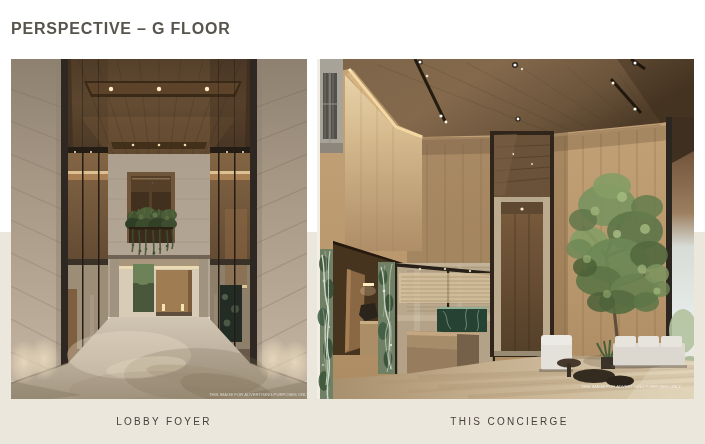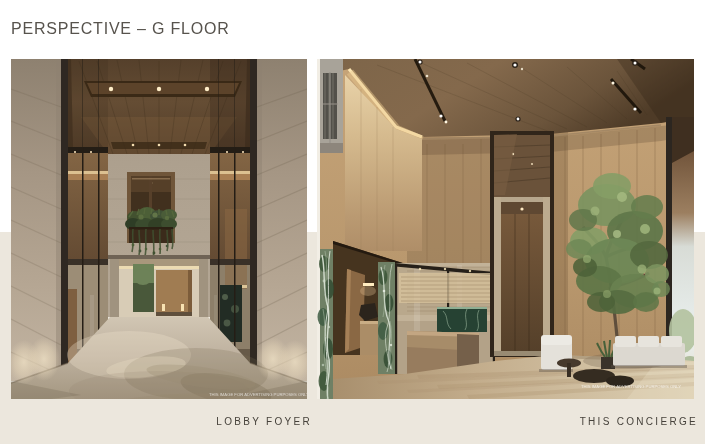--- a/index.html
+++ b/index.html
@@ -1,22 +1,22 @@
 <!DOCTYPE html>
 <html><head>
 <meta charset="utf-8">
 <style>
 html,body{margin:0;padding:0}
 body{width:705px;height:444px;position:relative;background:#ffffff;font-family:"Liberation Sans",sans-serif;overflow:hidden}
 .band{position:absolute;left:0;top:232px;width:705px;height:212px;background:#ece7dd}
-.title{position:absolute;left:11px;top:20px;font-size:16px;letter-spacing:0.8px;color:#57534d;font-weight:400}
+.title{position:absolute;left:11px;top:20px;font-size:16px;letter-spacing:0.8px;color:#57534d;font-weight:700}
 .img{position:absolute;top:59px;height:340px;overflow:hidden}
 #imgL{left:11px;width:296px}
 #imgR{left:317px;width:377px}
-.cap{position:absolute;top:416px;font-size:10px;letter-spacing:2.3px;color:#46423b;text-align:right}
+.cap{position:absolute;top:416px;font-size:10px;letter-spacing:2.3px;color:#46423b;text-align:center}
 #capL{left:16px;width:296px}
 #capR{left:321px;width:377px}
 </style>
 </head>
 <body>
 
 <div class="band"></div>
 
 <div class="title">PERSPECTIVE – G FLOOR</div>
 

